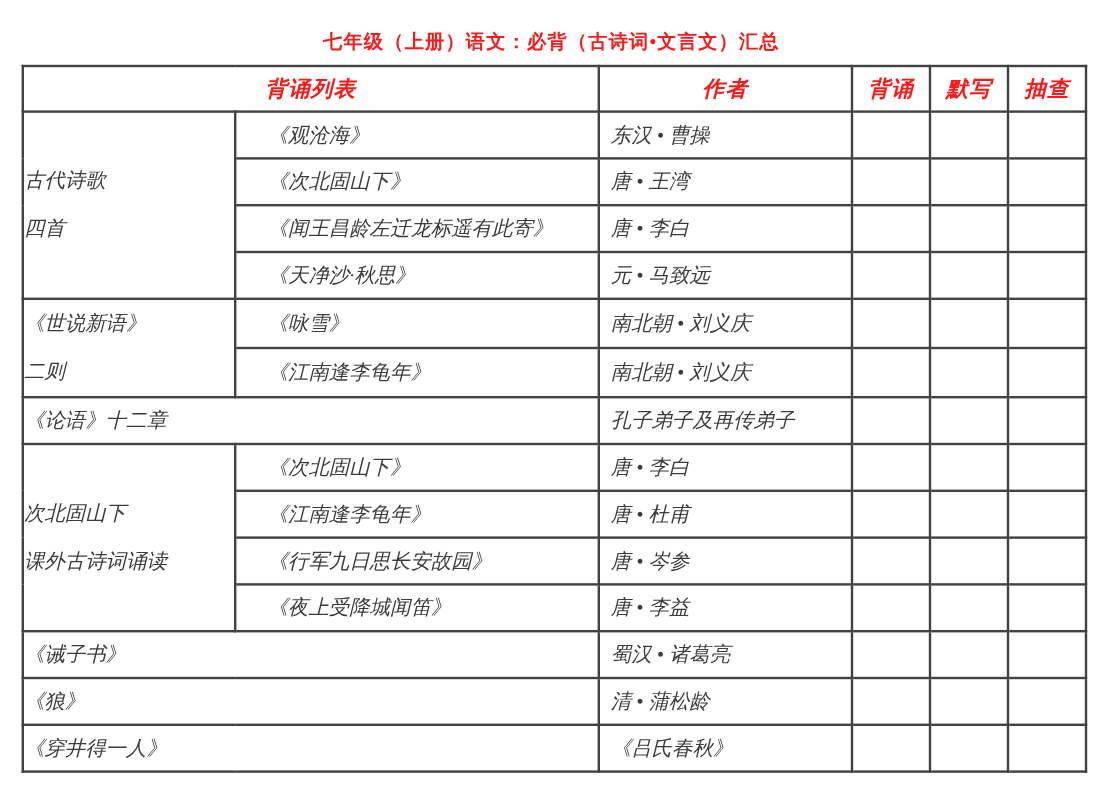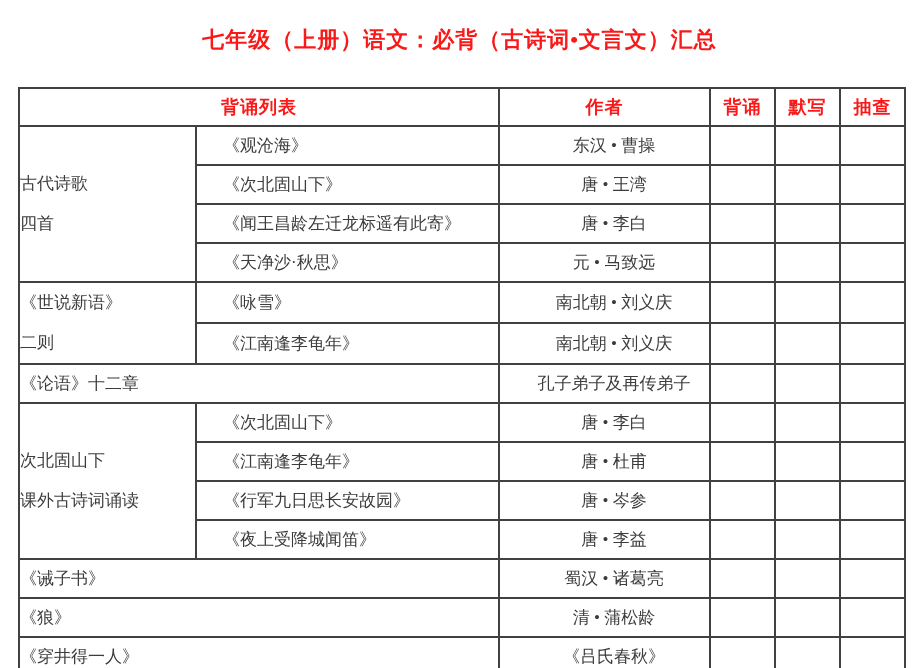--- a/index.html
+++ b/index.html
@@ -5,30 +5,31 @@
   * { margin: 0; padding: 0; box-sizing: border-box; }
   html, body {
     width: 919px; height: 668px;
     background: #ffffff;
     overflow: hidden;
     font-family: "Liberation Serif", "DejaVu Serif", serif;
   }
   .page-title {
     margin-top: 25px;
     text-align: center;
-    font-size: 22px;
+    font-size: 16px;
     font-weight: bold;
     color: #fa1919;
     letter-spacing: 1px;
   }
   table.memorize-table {
     border-collapse: collapse;
     table-layout: fixed;
     width: 886px;
-    margin: 32px 0 0 18px;
+    margin: 8px 0 0 18px;
+    font-style: italic;
   }
   .memorize-table th,
   .memorize-table td {
     border: 2px solid #414141;
     overflow: hidden;
     white-space: nowrap;
   }
   .memorize-table th {
     height: 38px;
     font-size: 18px;
@@ -40,21 +41,21 @@
   .memorize-table td {
     height: 39px;
     font-size: 17px;
     color: #3c3c3c;
     vertical-align: middle;
   }
   td.group-cell { text-align: left; }
   td.group-cell .group-line { line-height: 40px; }
   td.title-cell { text-align: left; padding-left: 26px; }
   td.merged-title-cell { text-align: left; }
-  td.author-cell { text-align: center; padding-left: 19px; }
+  td.author-cell { text-align: left; padding-left: 9px; }
   td.check-cell { background: #ffffff; }
 </style>
 </head>
 <body>
 
 <div class="page-title">七年级（上册）语文：必背（古诗词•文言文）汇总</div>
 
 <table class="memorize-table">
   <colgroup>
     <col style="width:177px">

